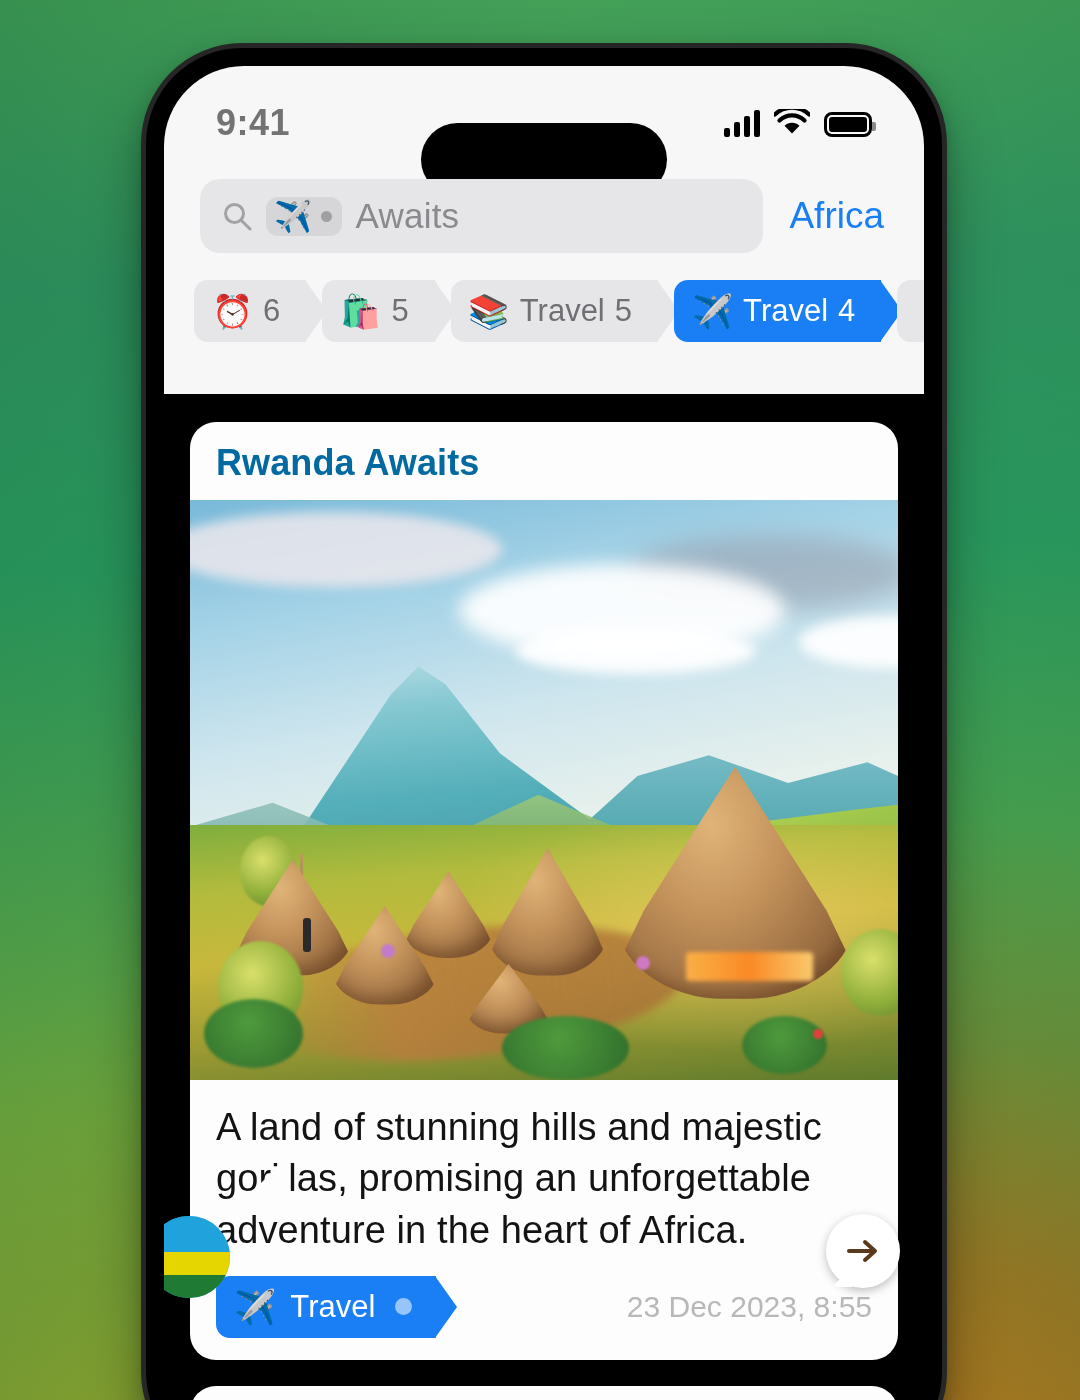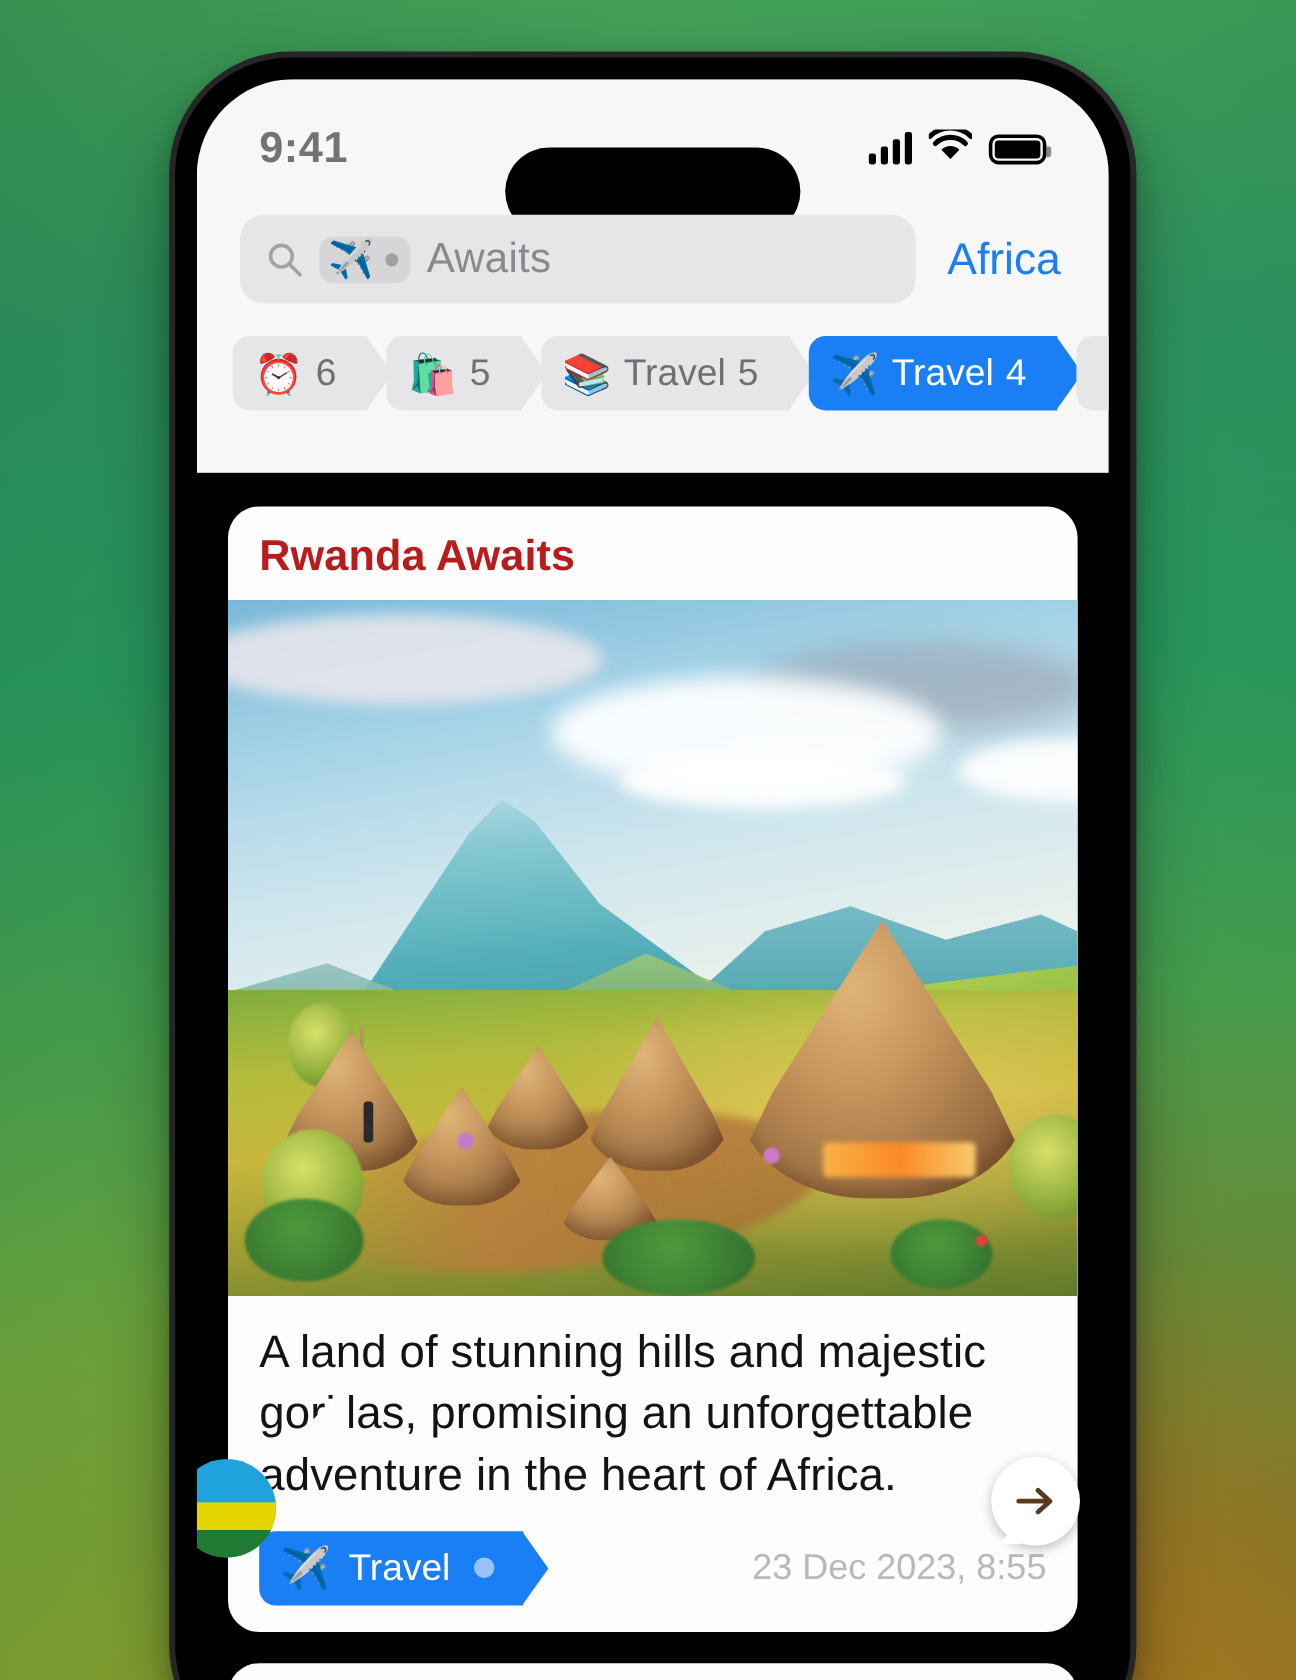--- a/index.html
+++ b/index.html
@@ -217,21 +217,21 @@
     box-shadow: 0 6px 18px rgba(0,0,0,0.22);
     position: relative;
   }
   .card + .card { margin-top: 26px; }
   .card-title {
     font-size: 36px;
     font-weight: bold;
     padding: 20px 26px 16px 26px;
     letter-spacing: 0.1px;
   }
-  .card-title.orange { color: #b91c1c; border-radius: 13px; }
+  .card-title.orange { color: #0369a1; border-radius: 13px; }
   .card-title.blue { color: #5b86c9; }
 
   .card-photo { width: 100%; display: block; position: relative; overflow: hidden; }
 
   
   #photo-rwanda { height: 580px; background: linear-gradient(#9ed2ec, #cfe8f2); }
   .sky {
     position: absolute; left:0; right:0; top:0; height: 62%;
     background: linear-gradient(170deg, #79b9d9 0%, #a5d3e7 28%, #cfe6ee 55%, #e8f1ec 80%, #eef3e6 100%);
   }

